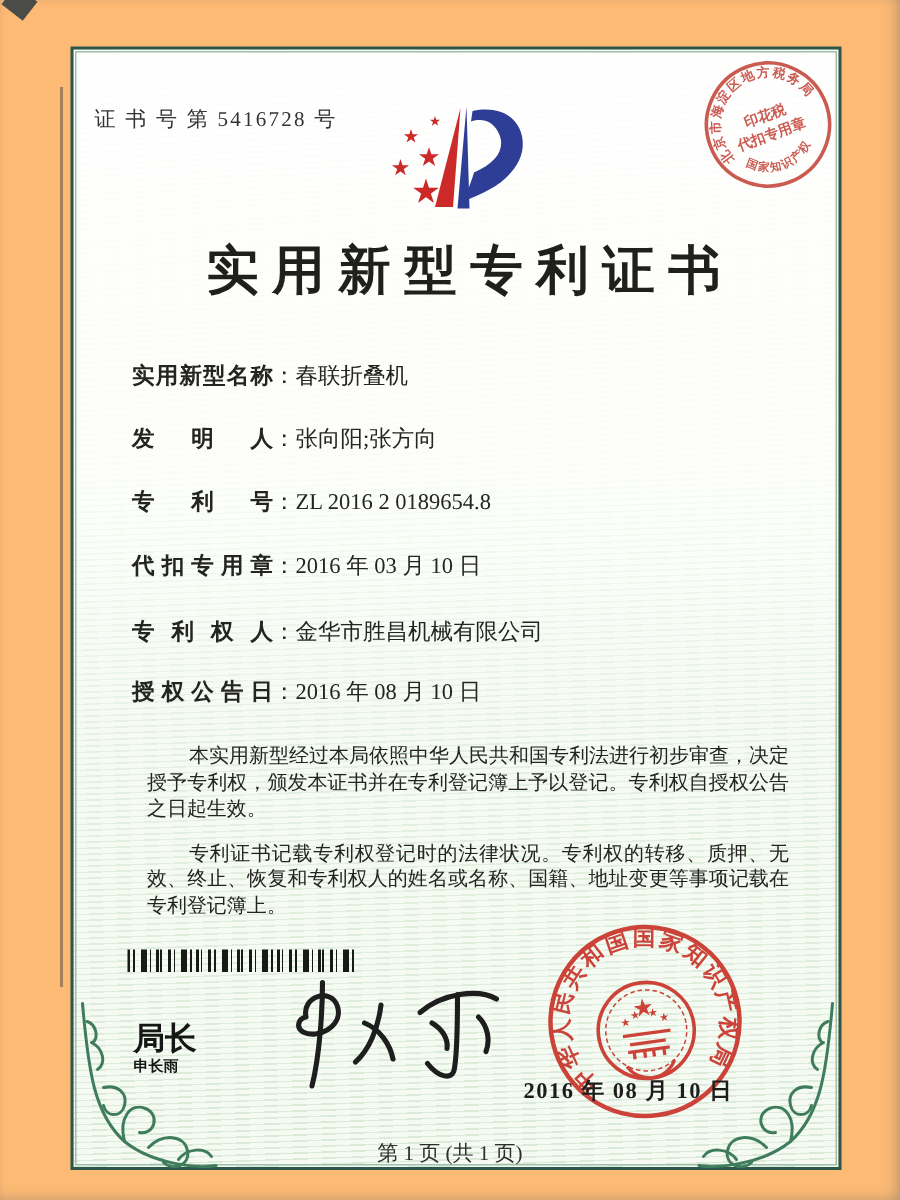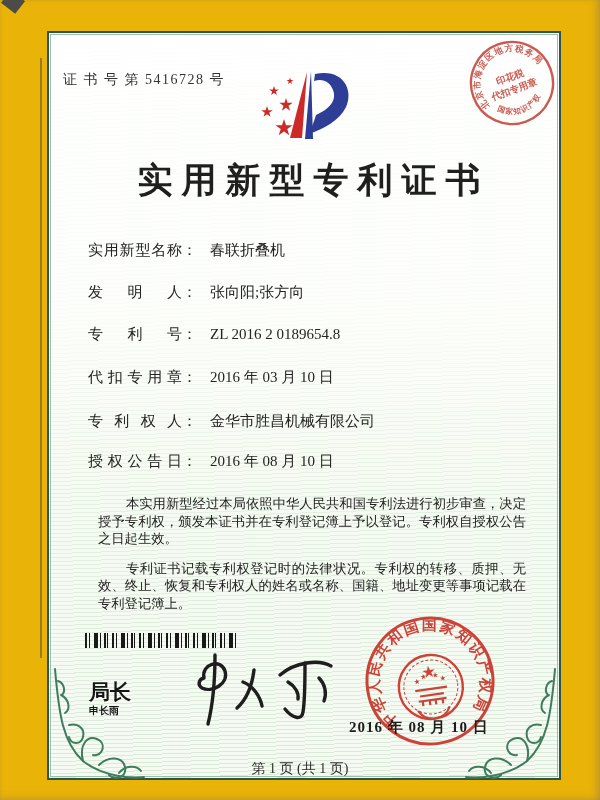--- a/index.html
+++ b/index.html
@@ -1,17 +1,17 @@
 <!DOCTYPE html>
 <html><head>
 <meta charset="utf-8">
 <style>
   html,body{margin:0;padding:0;}
   body{width:600px;height:800px;background:#ffffff;font-family:"Liberation Serif","DejaVu Serif",serif;}
-  .page{position:relative;width:600px;height:800px;background:#eab308;overflow:hidden;
+  .page{position:relative;width:600px;height:800px;background:#fdba74;overflow:hidden;
         box-shadow:inset -6px -4px 10px -5px rgba(110,110,105,.55), inset 2px 2px 6px -4px rgba(120,120,115,.4);}
   
   .scan-blot{position:absolute;left:4px;top:-6px;width:18px;height:16px;background:#4b4b47;transform:rotate(38deg);}
   .scan-edge-left{position:absolute;left:40px;top:58px;width:2px;height:600px;background:rgba(70,70,66,.5);}
 
   
   .frame{position:absolute;left:47px;top:31px;width:514px;height:749px;box-sizing:border-box;
          border:2px solid #2b564a;
          background:
            linear-gradient(180deg, rgba(255,255,255,.95) 0%, rgba(254,255,252,.85) 38%, rgba(243,249,240,.45) 62%, rgba(228,241,226,.12) 100%),
@@ -21,22 +21,22 @@
   .cert-number{position:absolute;left:63px;top:71px;font-size:14px;letter-spacing:1.5px;color:#333231;}
 
   .logo{position:absolute;left:257px;top:62px;width:100px;height:92px;}
 
   .tax-stamp{position:absolute;left:467px;top:38px;width:90px;height:90px;transform:rotate(-20deg);opacity:.88;}
 
   .title{position:absolute;left:0;right:0;top:157px;text-align:center;font-size:35px;font-weight:700;
          letter-spacing:9px;color:#1f1f1e;padding-left:27px;}
 
   .field{position:absolute;left:88px;font-size:15px;color:#242423;white-space:nowrap;}
-  .flabel{display:inline-block;width:94px;text-align:justify;text-align-last:justify;}
-  .fvalue{margin-left:13px;}
+  .flabel{display:inline-block;width:94px;text-align:justify;text-align-last:justify;font-weight:bold;}
+  .fvalue{margin-left:0;}
 
   .body-text{position:absolute;left:86px;top:483px;width:452px;font-size:13.3px;line-height:17.6px;
              color:#232322;text-align:justify;}
   .body-text p{margin:12px;text-indent:2.1em;}
 
   .barcode{position:absolute;left:85px;top:633px;width:152px;height:15px;background:
      repeating-linear-gradient(90deg,#191918 0 2px,transparent 2px 4px,#191918 4px 5px,transparent 5px 9px,
        #191918 9px 13px,transparent 13px 15px,#191918 15px 16px,transparent 16px 19px,
        #191918 19px 21px,transparent 21px 22px,#191918 22px 23px,transparent 23px 27px);}
 

